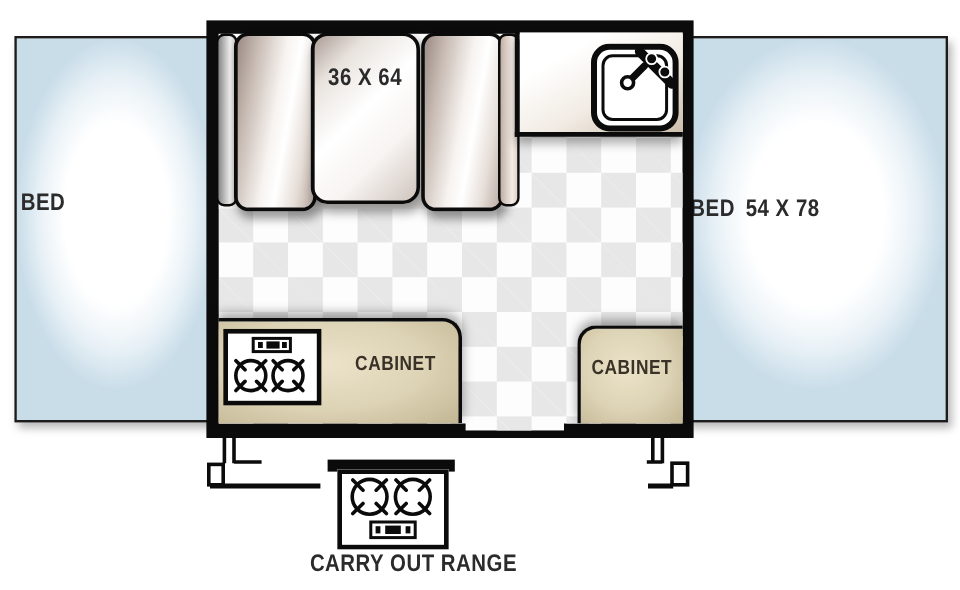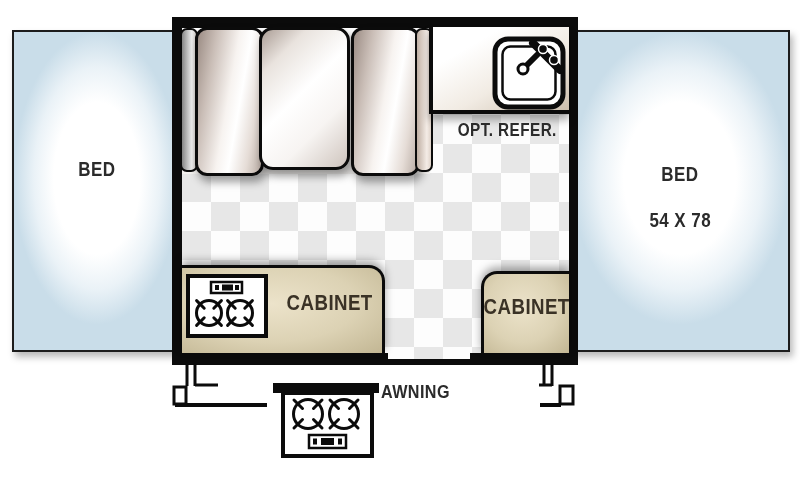--- a/index.html
+++ b/index.html
@@ -9,21 +9,21 @@
   }
 
   
   .bed {
     position:absolute; z-index:1; border:2px solid #1c1c1c;
     background: radial-gradient(closest-side at 50% 46%, #ffffff 52%, #eaf2f7 76%, #c9dde9 100%);
     box-shadow: 3px 5px 7px rgba(0,0,0,.28);
   }
   .bed-left  { left:12px;  top:30px; width:166px; height:318px; }
   .bed-right { left:570px; top:30px; width:216px; height:318px; }
-  .bed-label { position:absolute; left:0; right:0; display:flex; flex-direction:column; align-items:center;gap:24px; }
+  .bed-label { position:absolute; left:0; right:0; display:flex; flex-direction:row; align-items:center; }
 
   
   .body-shell { position:absolute; z-index:2; left:172px; top:17px; width:406px; height:348px; background:#0b0b0b; }
   .interior {
     position:absolute; left:10px; top:11px; width:387px; height:331px;
     background-color:#fdfdfd;
     background-image:
       linear-gradient(45deg, #e7e7e7 25%, transparent 25%, transparent 75%, #e7e7e7 75%),
       linear-gradient(45deg, #e7e7e7 25%, transparent 25%, transparent 75%, #e7e7e7 75%);
     background-position: 0 0, 29px 29px;
@@ -92,21 +92,21 @@
     background:#fff;
   }
   .carry-label { position:absolute; z-index:3; left:255px; top:459px; width:180px; display:flex; justify-content:center; }
 
   
   .lbl { font-weight:700; color:#2b2b2b; white-space:nowrap; letter-spacing:.5px; }
   .cond { display:inline-block; transform:scaleX(.85); transform-origin:50% 50%; }
   .t20 { font-size:20px; line-height:22px; }
   .t19 { font-size:19px; line-height:20px; }
   .t18 { font-size:18px; line-height:19px; }
-  .t17 { font-size:22px; line-height:18px; color:#3a3226; }
+  .t17 { font-size:17px; line-height:18px; color:#3a3226; }
 </style>
 </head>
 <body>
 
 <div class="canvas">
 
   <div class="bed bed-left">
     <div class="bed-label" style="top:126px;">
       <span class="lbl t20"><span class="cond">BED</span></span>
     </div>
@@ -121,37 +121,35 @@
 
   <div class="body-shell">
     <div class="interior">
       <div class="dinette-backing"></div>
     </div>
   </div>
 
   <div class="strip strip-left"></div>
   <div class="bench bench-1"></div>
   <div class="dinette-table">
+    <span class="lbl t20"><span class="cond">36 X 64</span></span>
   </div>
   <div class="bench bench-2"></div>
   <div class="strip strip-right"></div>
 
   <div class="counter"></div>
   <svg class="sink-svg" width="74" height="74" viewBox="0 0 74 74">
     <rect x="3" y="3" width="68" height="68" rx="13" fill="#ffffff" stroke="#0b0b0b" stroke-width="5"></rect>
     <rect x="10.5" y="10.5" width="53" height="53" rx="8" fill="#ffffff" stroke="#0b0b0b" stroke-width="2.5"></rect>
     <path d="M41,7 L68,34" stroke="#0b0b0b" stroke-width="8" stroke-linecap="round" fill="none"></path>
     <path d="M45,19 L34,30" stroke="#0b0b0b" stroke-width="6" stroke-linecap="round" fill="none"></path>
     <circle cx="31" cy="33" r="5" fill="#ffffff" stroke="#0b0b0b" stroke-width="3"></circle>
     <circle cx="51" cy="13" r="4.5" fill="#0b0b0b" stroke="#ffffff" stroke-width="1.5"></circle>
     <circle cx="62" cy="24" r="4.5" fill="#0b0b0b" stroke="#ffffff" stroke-width="1.5"></circle>
   </svg>
-  <div class="opt-refer">
-    <span class="lbl t18"><span class="cond">OPT. REFER.</span></span>
-  </div>
 
   <div class="cabinet cabinet-left">
     <svg class="stove-svg" width="82" height="64" viewBox="0 0 82 64">
       <rect x="2" y="2" width="78" height="60" fill="#ffffff" stroke="#0b0b0b" stroke-width="4"></rect>
       <rect x="25" y="8" width="31" height="11" fill="#ffffff" stroke="#0b0b0b" stroke-width="2.5"></rect>
       <rect x="29" y="11" width="4" height="5" fill="#0b0b0b"></rect>
       <rect x="36" y="10.5" width="11" height="6" fill="#0b0b0b"></rect>
       <rect x="49" y="11" width="4" height="5" fill="#0b0b0b"></rect>
       <g transform="translate(23,39)">
         <circle r="12.5" fill="none" stroke="#0b0b0b" stroke-width="3"></circle>
@@ -178,33 +176,33 @@
     <rect x="4" y="23" width="12" height="17" fill="#ffffff" stroke="#0b0b0b" stroke-width="3"></rect>
     <path d="M5,41 H97" stroke="#0b0b0b" stroke-width="4" fill="none"></path>
   </svg>
   <svg class="jack jack-right" width="47" height="46" viewBox="0 0 47 46">
     <path d="M11,0 V22 M19,0 V22 M19,21 H6" stroke="#0b0b0b" stroke-width="3" fill="none"></path>
     <rect x="27" y="22" width="13" height="18" fill="#ffffff" stroke="#0b0b0b" stroke-width="3"></rect>
     <path d="M7,41 H28" stroke="#0b0b0b" stroke-width="4" fill="none"></path>
   </svg>
 
   <div class="awning-rail"></div>
-  <div class="awning-label">
-    <span class="lbl t19"><span class="cond" style="transform-origin:left center;">AWNING</span></span>
-  </div>
 
   <svg class="range-box" width="93" height="67" viewBox="0 0 93 67">
     <rect x="2" y="2" width="89" height="63" fill="#ffffff" stroke="#0b0b0b" stroke-width="4"></rect>
     <g transform="translate(27,23)">
       <circle r="14.5" fill="none" stroke="#0b0b0b" stroke-width="3"></circle>
       <path d="M-5.5,-5.5 L-14,-14 M5.5,-5.5 L14,-14 M-5.5,5.5 L-14,14 M5.5,5.5 L14,14" stroke="#0b0b0b" stroke-width="3" stroke-linecap="round"></path>
     </g>
     <g transform="translate(63,23)">
       <circle r="14.5" fill="none" stroke="#0b0b0b" stroke-width="3"></circle>
       <path d="M-5.5,-5.5 L-14,-14 M5.5,-5.5 L14,-14 M-5.5,5.5 L-14,14 M5.5,5.5 L14,14" stroke="#0b0b0b" stroke-width="3" stroke-linecap="round"></path>
     </g>
     <rect x="28" y="44" width="37" height="13" fill="#ffffff" stroke="#0b0b0b" stroke-width="2.5"></rect>
     <rect x="32" y="47.5" width="4" height="6" fill="#0b0b0b"></rect>
     <rect x="40" y="47" width="13" height="7" fill="#0b0b0b"></rect>
     <rect x="57" y="47.5" width="4" height="6" fill="#0b0b0b"></rect>
   </svg>
+  <div class="carry-label">
+    <span class="lbl t20"><span class="cond">CARRY OUT RANGE</span></span>
+  </div>
 
 </div>
 
 </body></html>

